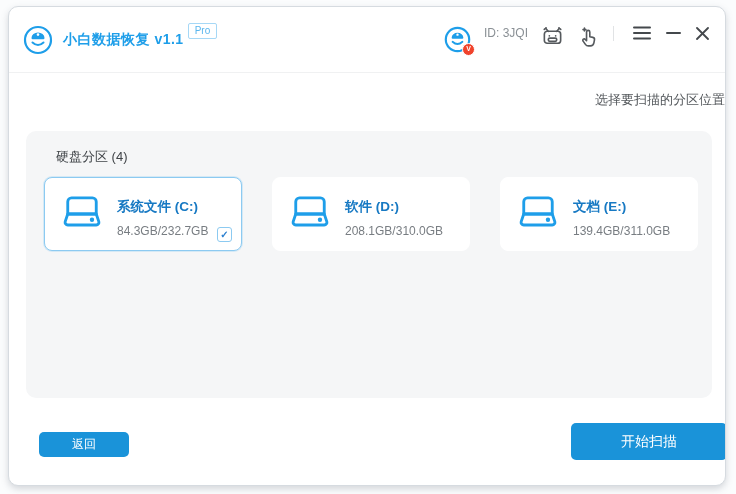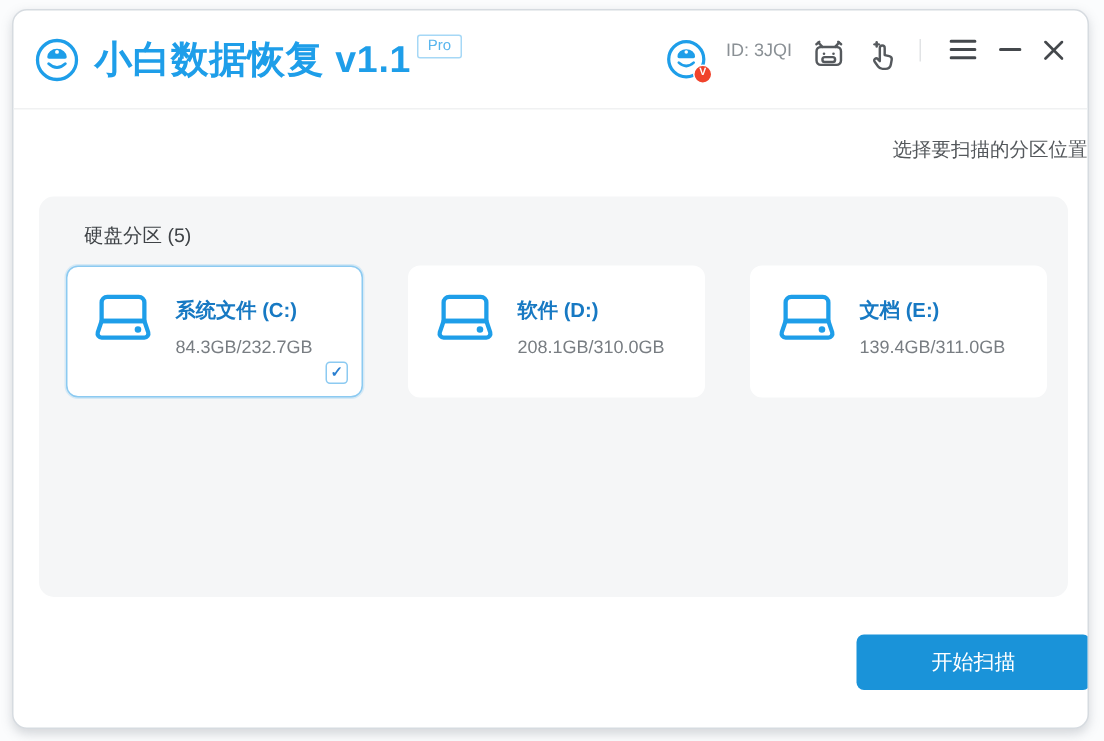--- a/index.html
+++ b/index.html
@@ -26,21 +26,21 @@
     overflow:hidden;
   }
   
   .titlebar{
     position:absolute;left:0;top:0;right:0;height:66px;
     display:flex;align-items:center;
     padding:0 16px 0 14px;
     border-bottom:1px solid #f0f1f2;
   }
   .app-title{
-    margin-left:10px;font-size:25px;font-weight:bold;
+    margin-left:10px;font-size:14px;font-weight:bold;
     color:var(--brand-blue);letter-spacing:.5px;
   }
   .pro-badge{
     margin-left:4px;align-self:flex-start;margin-top:16px;
     font-size:10px;color:#5ab6ee;border:1px solid #a6d8f6;
     border-radius:2px;padding:1px 6px;line-height:12px;
   }
   .titlebar-right{margin-left:auto;display:flex;align-items:flex-start;gap:13px;}
   .avatar-wrap{position:relative;width:27px;height:27px;cursor:pointer;}
   .vip-badge{
@@ -62,21 +62,21 @@
     position:absolute;left:17px;top:124px;width:686px;height:267px;
     background:var(--panel-gray);border-radius:10px;
   }
   .panel-title{position:absolute;left:30px;top:17px;font-size:13px;color:var(--text-dark);}
   .cards{
     position:absolute;left:18px;top:46px;
     display:grid;grid-template-columns:repeat(3,198px);
     column-gap:30px;row-gap:26px;
   }
   .card{
-    width:198px;height:88px;background:#fff;border-radius:8px;
+    width:198px;height:74px;background:#fff;border-radius:8px;
     border:1px solid #fff;position:relative;
     display:flex;align-items:flex-start;
     padding:17px 0 0 16px;cursor:pointer;
   }
   .card.selected{
     border-color:var(--selected-border);
     box-shadow:0 0 0 1px rgba(140,202,241,.3);
   }
   .card-text{margin-left:14px;padding-top:3px;}
   .card-name{font-size:13.5px;font-weight:bold;color:var(--name-blue);}
@@ -167,21 +167,21 @@
               <line x1="12" y1="1" x2="1" y2="12"></line>
           </svg>
         </button>
       </div>
     </div>
   </div>
 
   <div class="step-title">选择要扫描的分区位置</div>
 
   <div class="panel">
-    <div class="panel-title">硬盘分区 (5)</div>
+    <div class="panel-title">硬盘分区 (4)</div>
 
     <div class="cards">
 
       <div class="card selected">
         <span style="display:flex">
           <svg width="42" height="38" viewBox="0 0 44 40" fill="none" stroke="#1e9ee9" stroke-width="3" stroke-linejoin="round">
             <path d="M11 3 h22 a4 4 0 0 1 4 4 v13 H7 V7 a4 4 0 0 1 4 -4 z"></path>
             <path d="M7 20 L4.3 28 a2.8 2.8 0 0 0 2.7 3.6 h30 a2.8 2.8 0 0 0 2.7 -3.6 L37 20 z"></path>
             <circle cx="32.5" cy="26" r="2.3" fill="#1e9ee9" stroke="none"></circle>
           </svg>
@@ -218,15 +218,16 @@
         <span class="card-text">
           <span class="card-name" style="display:block">文档 (E:)</span>
           <span class="card-size" style="display:block">139.4GB/311.0GB</span>
         </span>
       </div>
 
 
     </div>
   </div>
 
+  <button class="btn back-btn">返回</button>
   <button class="btn scan-btn">开始扫描</button>
 
 </div>
 
 </body></html>

